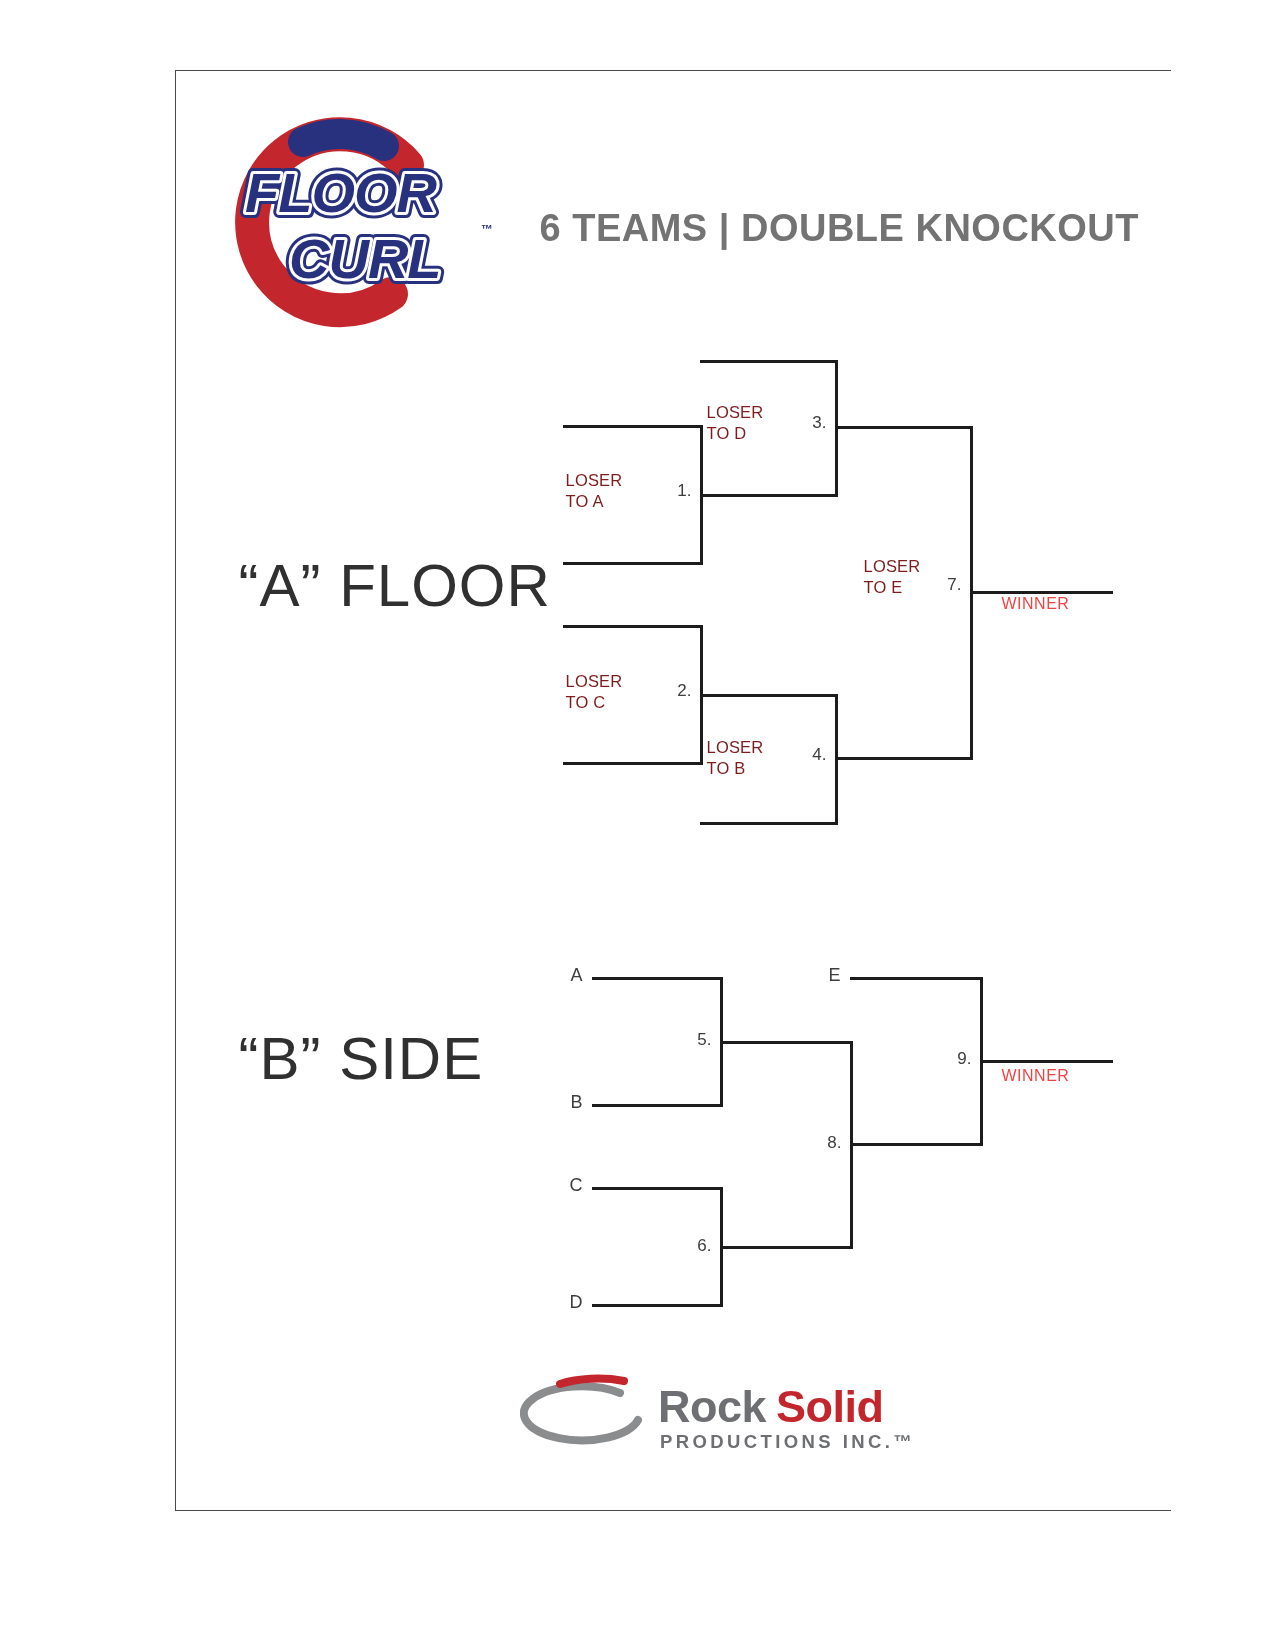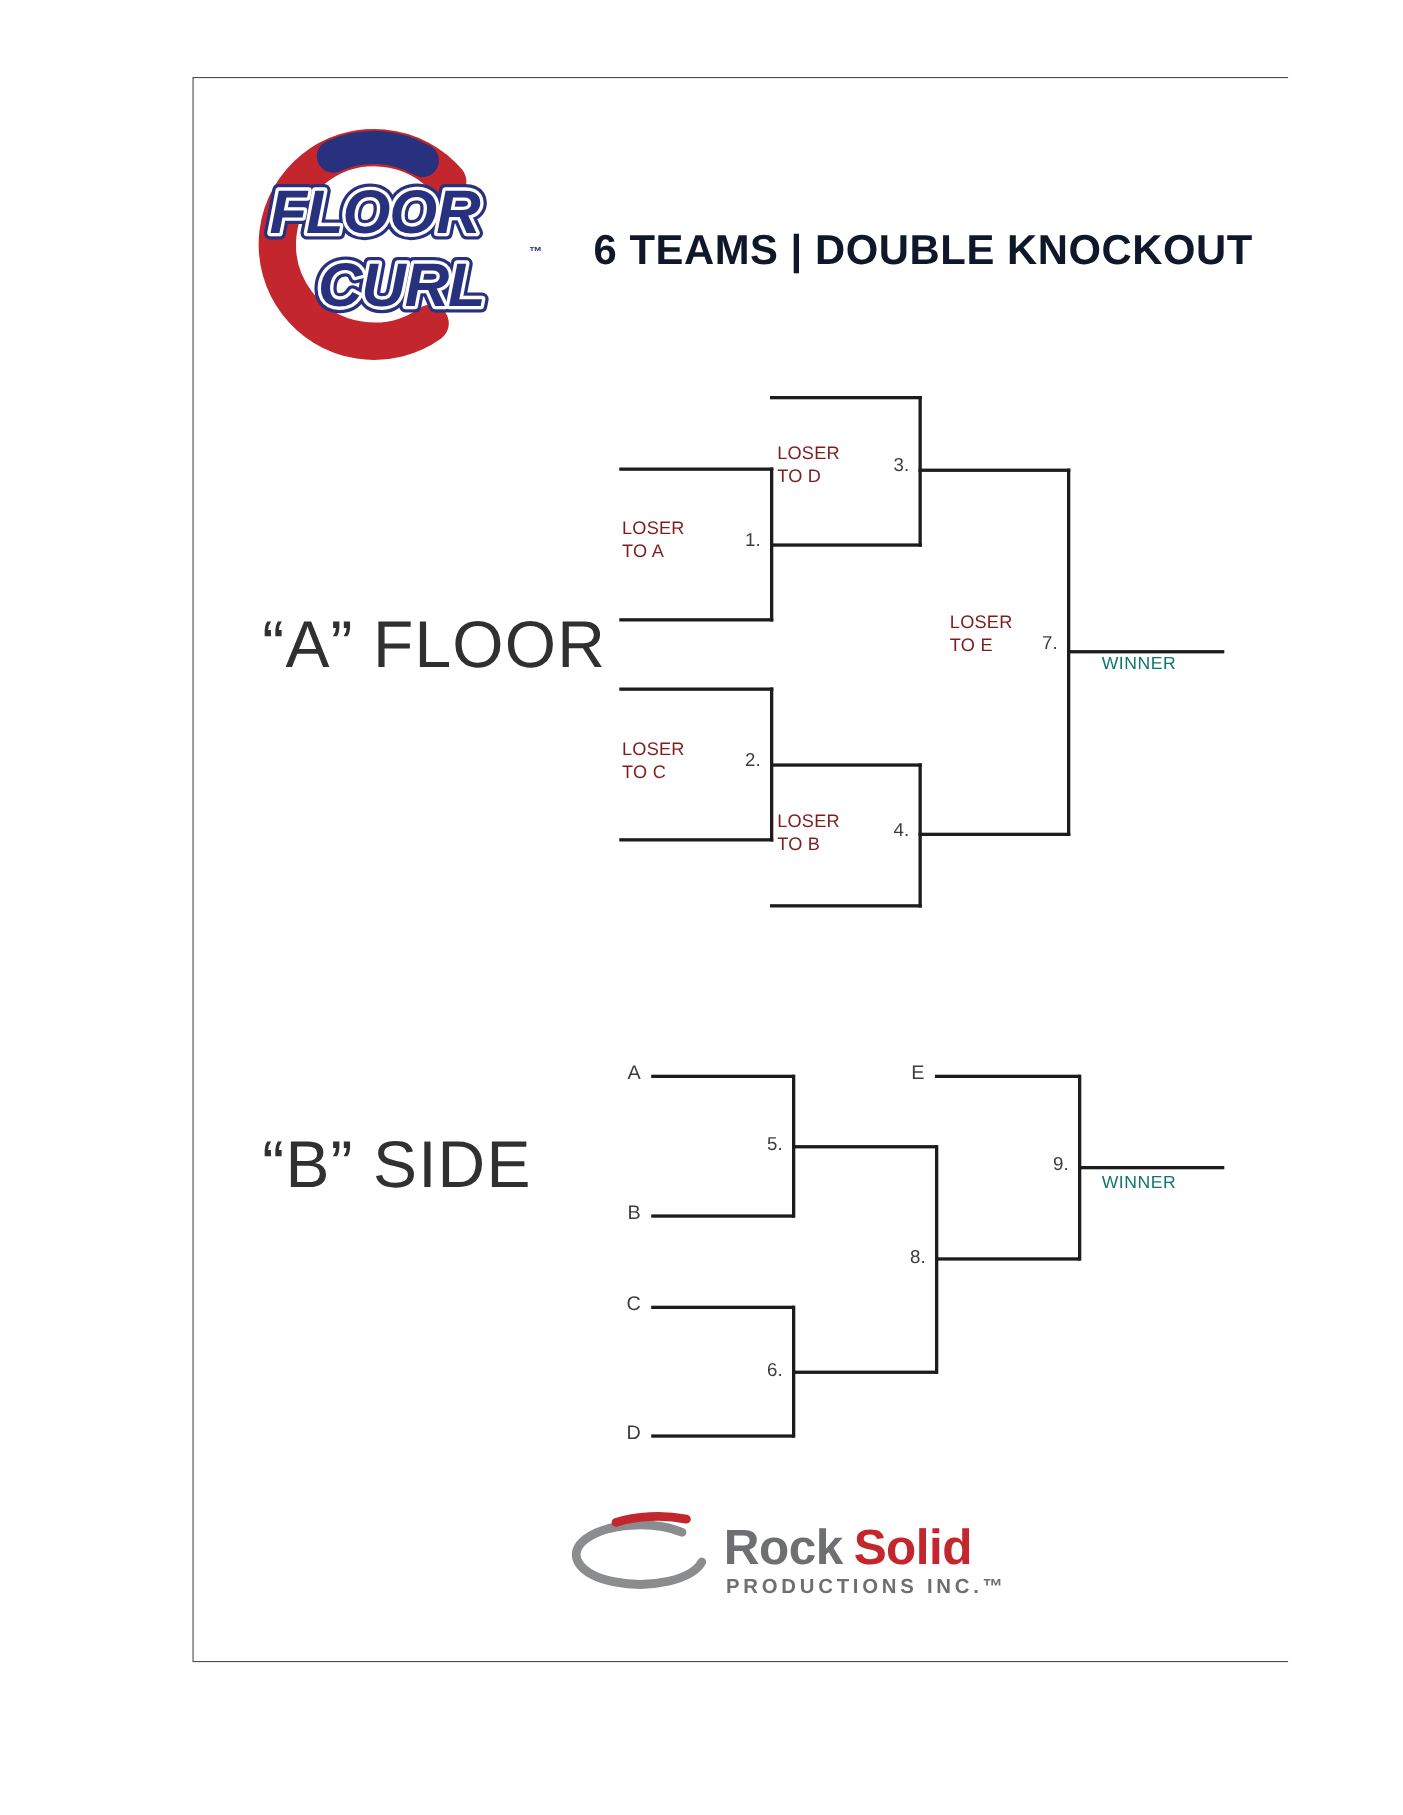--- a/index.html
+++ b/index.html
@@ -5,26 +5,26 @@
   *{margin:0;padding:0;box-sizing:border-box;}
   html,body{background:#ffffff;}
   body{font-family:"Liberation Sans",sans-serif;color:#3d3d3d;}
   .page{position:relative;width:1066px;height:1650px;background:#fff;overflow:hidden;margin:0 auto;}
   .frame{position:absolute;left:70px;top:70px;width:1136px;height:1441px;border:1.5px solid #4a4a4a;background:#fff;}
   
   .hl,.vl{position:absolute;background:#1c1c1c;}
   .hl{height:3px;}
   .vl{width:3px;}
   
-  .title{position:absolute;left:435px;top:209px;font-size:38px;line-height:1;font-weight:bold;color:#0f172a;letter-spacing:.5px;}
+  .title{position:absolute;left:435px;top:209px;font-size:38px;line-height:1;font-weight:bold;color:#737373;letter-spacing:.5px;}
   .side-label{position:absolute;left:134px;font-size:60px;line-height:1;color:#303030;letter-spacing:1px;}
   .lbl{position:absolute;font-size:16.5px;line-height:1.28;color:#7f1d1d;letter-spacing:.2px;}
   .num{position:absolute;font-size:17px;line-height:1;color:#3d3d3d;width:26px;text-align:right;}
   .team{position:absolute;font-size:18px;line-height:1;color:#3d3d3d;width:20px;text-align:right;}
-  .winner{position:absolute;font-size:16px;line-height:1;color:#0f766e;letter-spacing:.5px;}
+  .winner{position:absolute;font-size:16px;line-height:1;color:#ef4444;letter-spacing:.5px;}
   .fc-logo{position:absolute;left:118px;top:100px;}
   .rs-logo{position:absolute;left:415px;top:1368px;}
   .fc-text{font-weight:bold;font-style:italic;font-size:56px;letter-spacing:-1px;}
   .fc-tm{font-size:12px;font-weight:bold;}
   .rs-main{font-weight:bold;font-size:45px;letter-spacing:-0.5px;}
   .rs-sub{font-weight:bold;font-size:18.5px;letter-spacing:3.4px;}
 </style>
 </head>
 <body>
 

